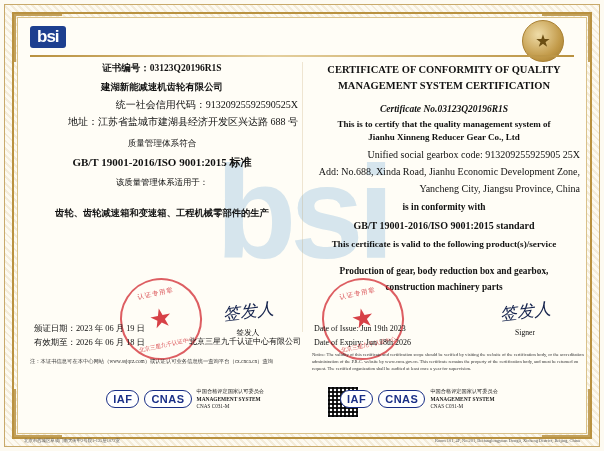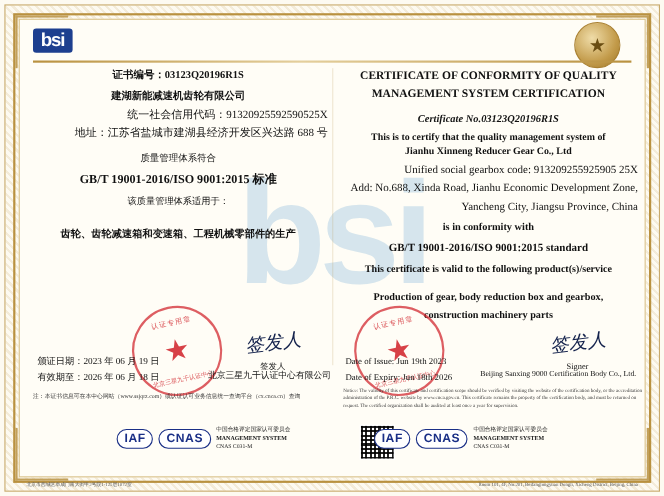--- a/index.html
+++ b/index.html
@@ -528,21 +528,20 @@
       <span>Date of Issue:</span>
       <span>Jun 19th 2023</span>
     </div>
     <div>
       <span>Date of Expiry:</span>
       <span>Jun 18th 2026</span>
     </div>
   </div>
 
   <div class="issuer-cn">北京三星九千认证中心有限公司</div>
-  <div class="issuer-en">Beijing Sanxing 9000 Certification Body Co., Ltd.</div>
 
   <div class="note-cn">注：本证书信息可在本中心网站（www.ssjqrz.com）或认证认可业务信息统一查询平台（cx.cnca.cn）查询</div>
   <div class="note-en">Notice: The validity of this certificate and certification scope should be verified by visiting the website of the certification body, or the accreditation administration of the P.R.C. website by www.cnca.gov.cn. This certificate remains the property of the certification body, and must be returned on request. The certified organization shall be audited at least once a year for supervision.</div>
 
   <div class="qr"></div>
 
   <div class="footer-marks">
     <div class="mark-group">
       <span class="iaf-logo">IAF</span>
       <span class="cnas-logo">CNAS</span>

